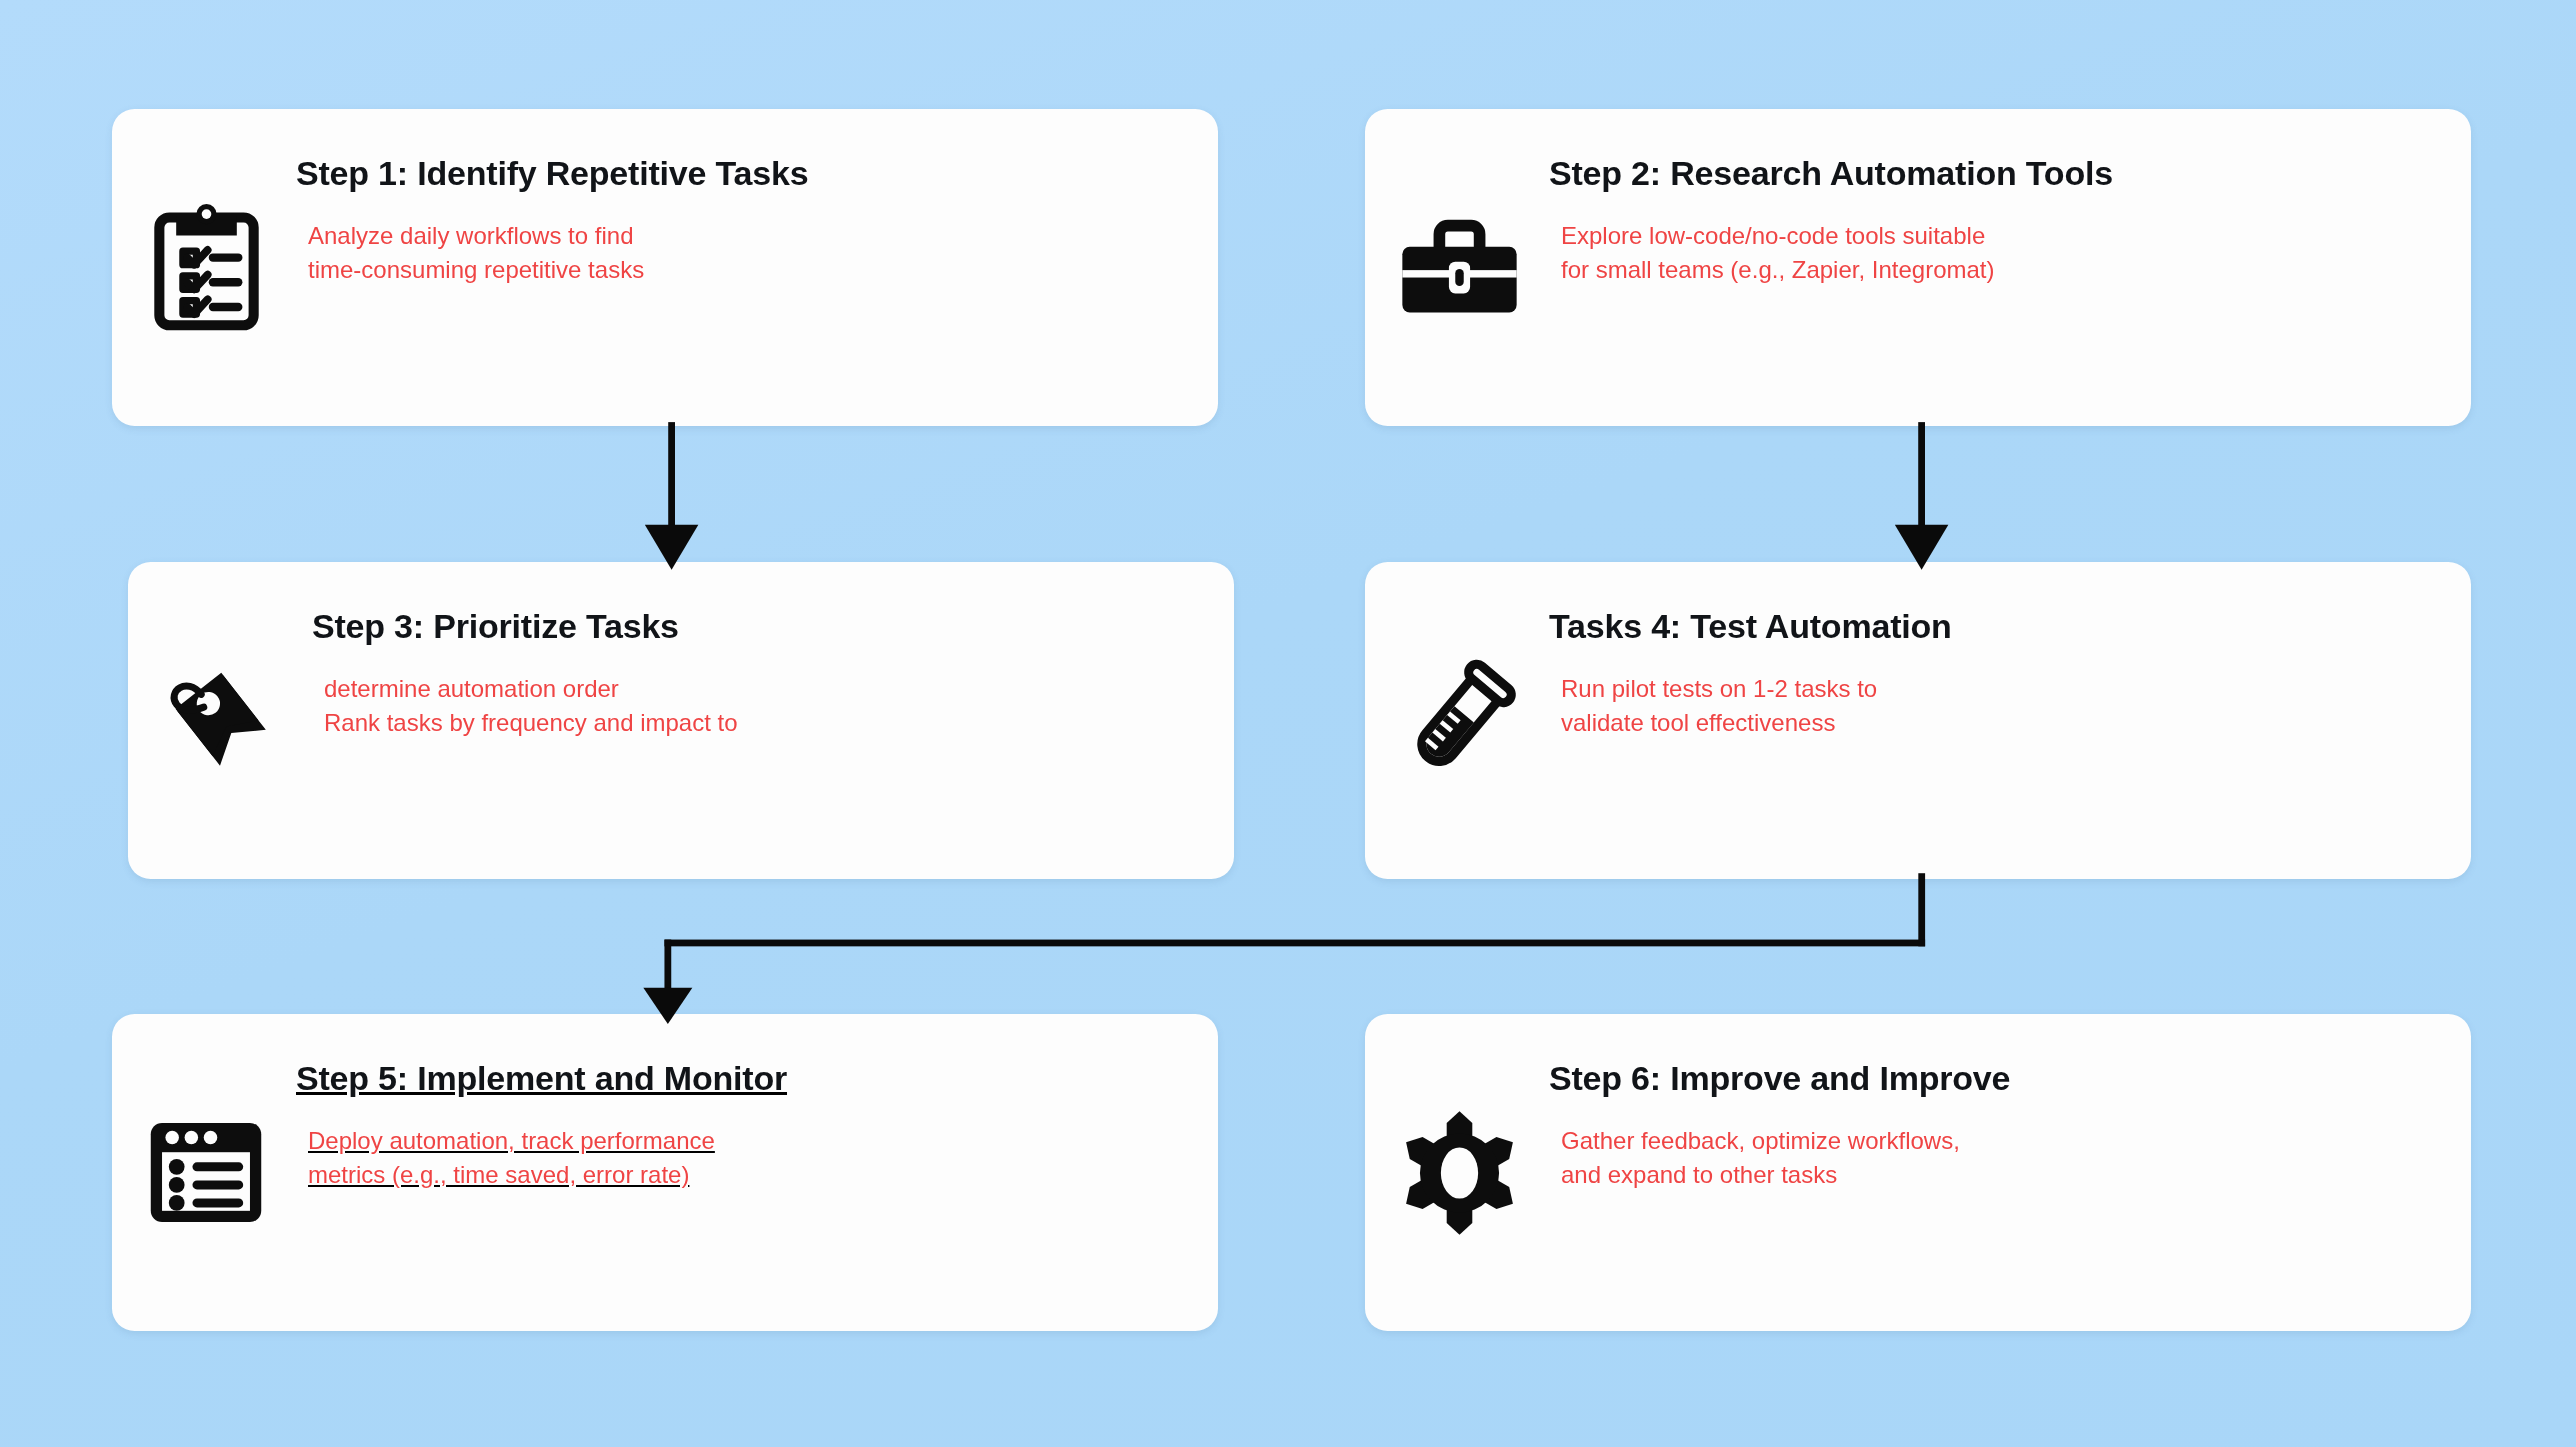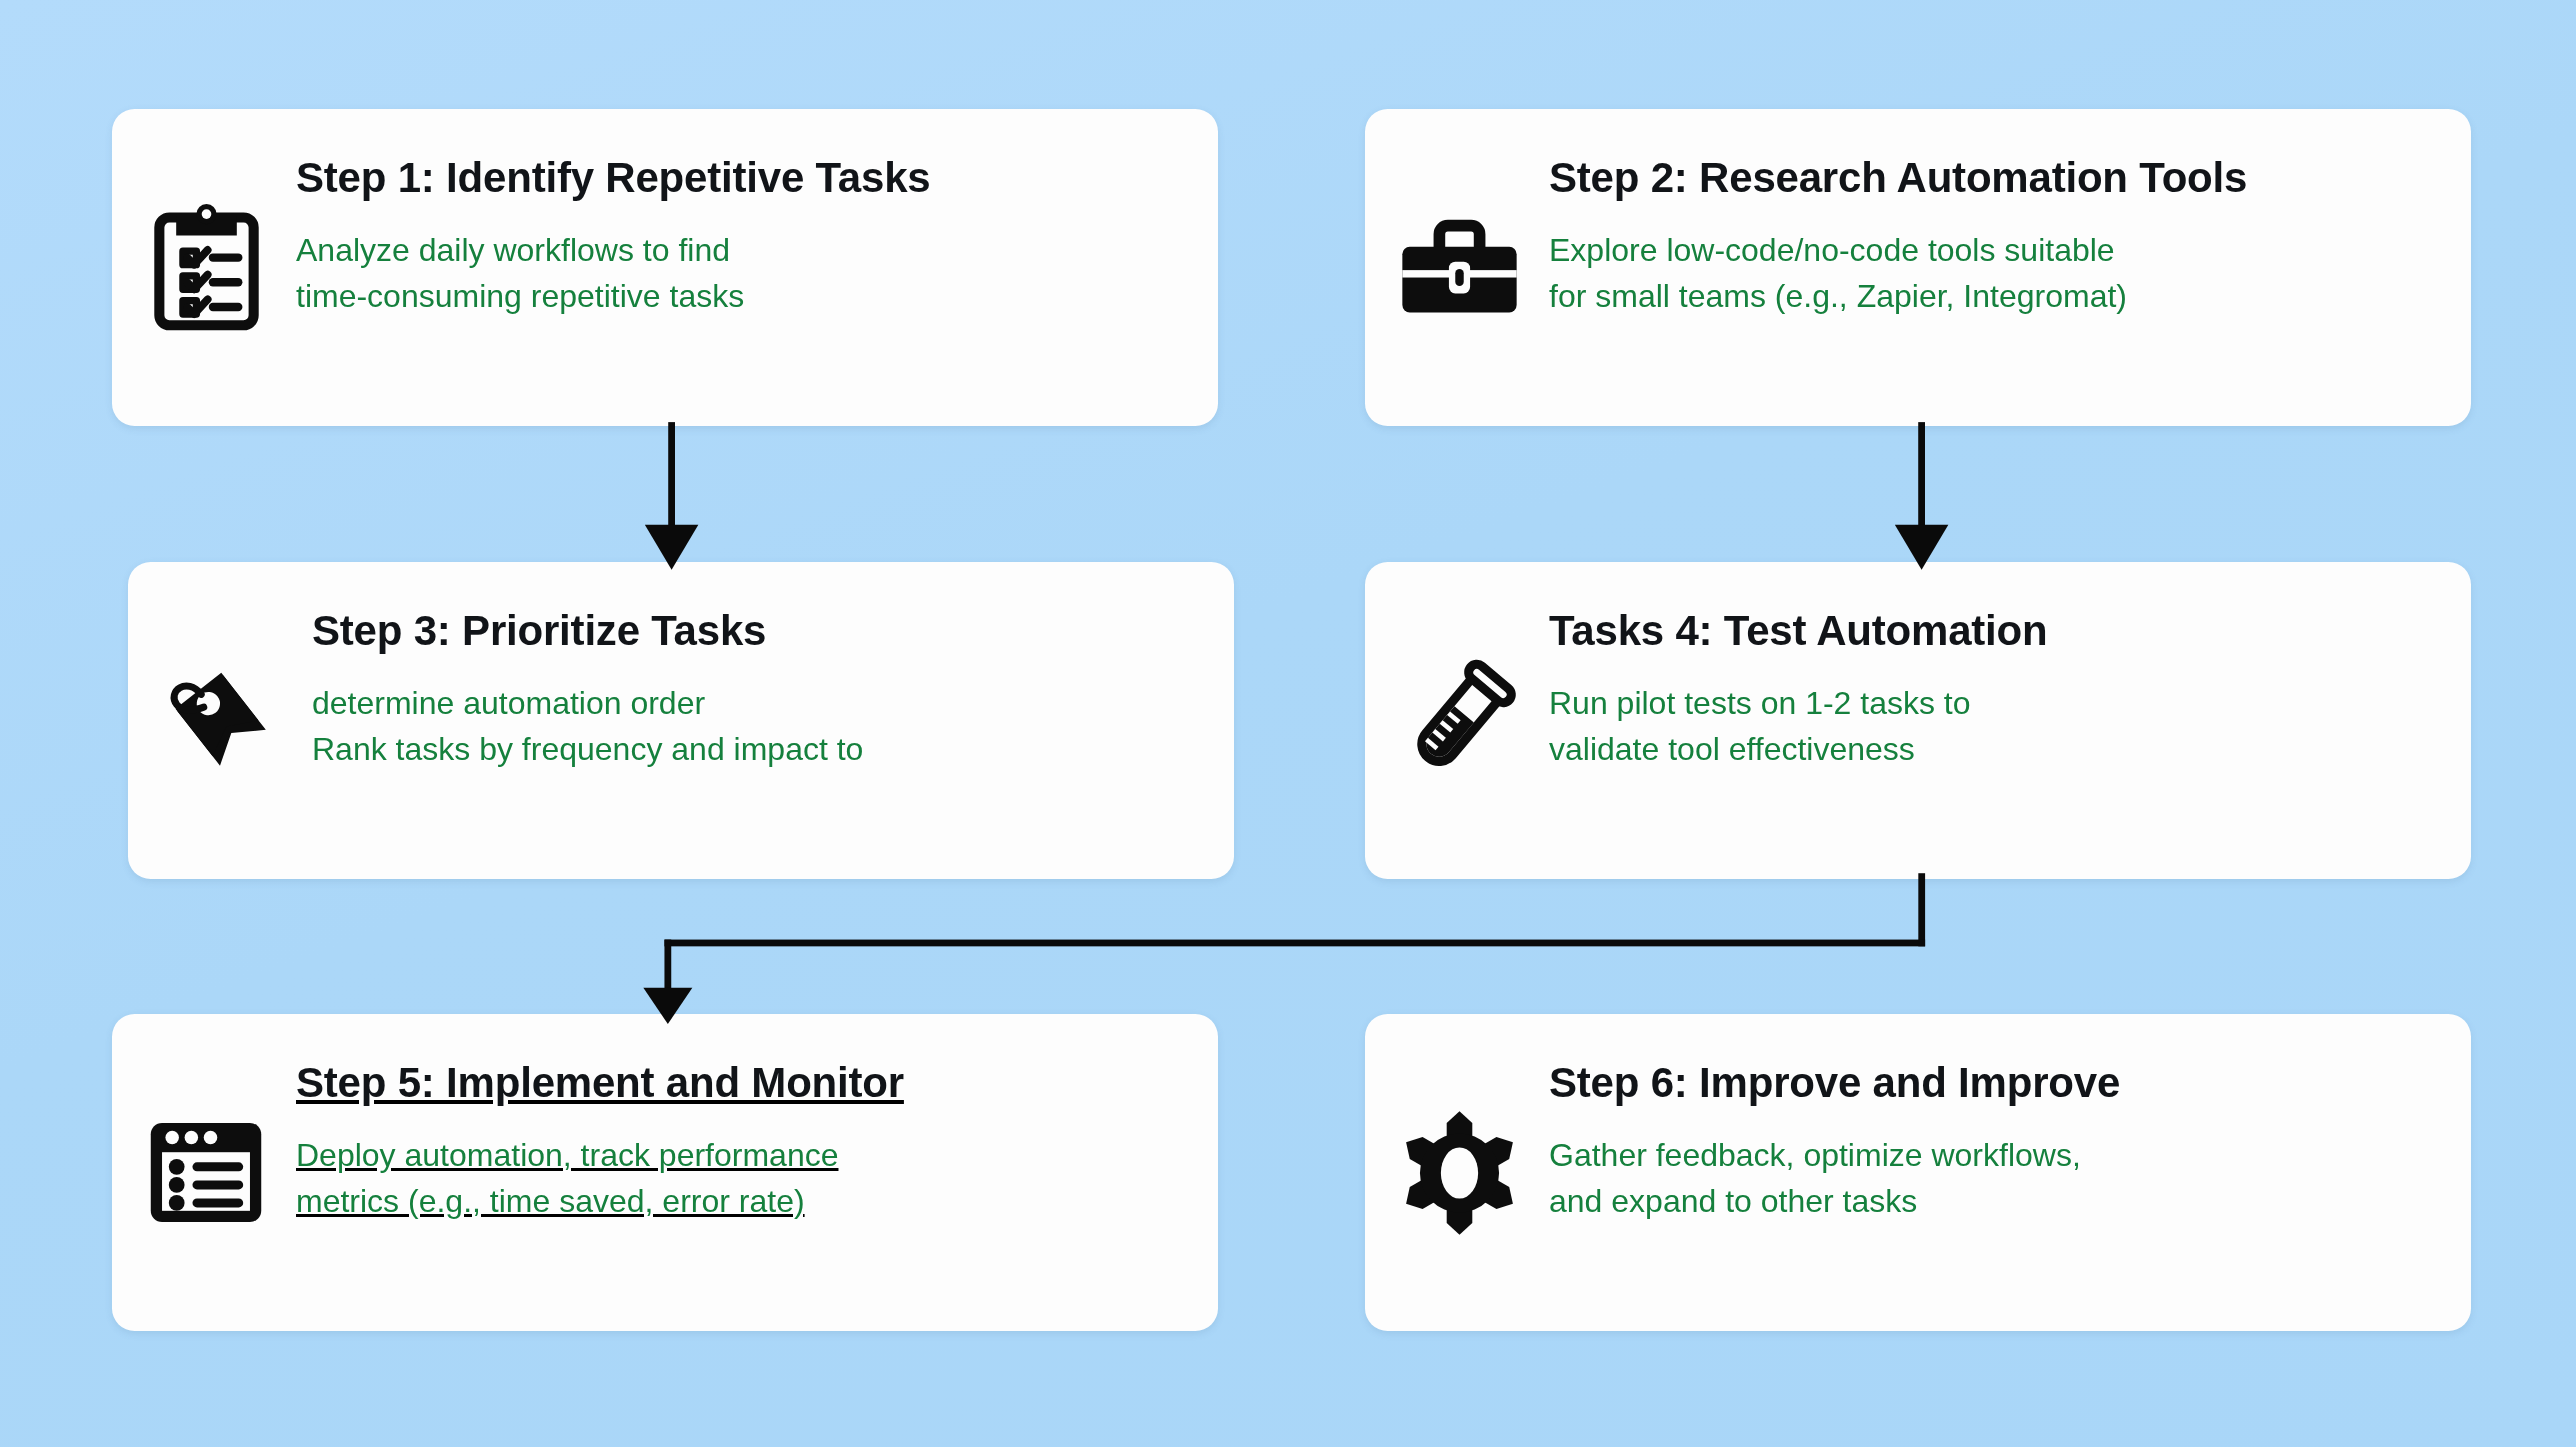--- a/index.html
+++ b/index.html
@@ -38,34 +38,34 @@
     justify-content: center;
     padding-left: 22.6px;
     box-sizing: border-box;
   }
   .card-body {
     flex: 1 1 auto;
     padding: 45px 41px 0 18px;
     box-sizing: border-box;
   }
   .card-title {
-    font-size: 42px;
+    font-size: 34px;
     font-weight: bold;
     color: #111418;
     letter-spacing: -0.2px;
     line-height: 1.15;
     margin: 0 0 26px 0;
     white-space: nowrap;
   }
   .card-desc {
-    font-size: 32px;
+    font-size: 24px;
     font-weight: normal;
-    color: #15803d;
+    color: #ef4444;
     line-height: 1.42;
-    margin: 0;
+    margin: 12px;
   }
 
   
   #card-1 { left: 112px;  top: 109px;  width: 1106px; height: 317px; }
   #card-2 { left: 1365px; top: 109px;  width: 1106px; height: 317px; }
   #card-3 { left: 128px;  top: 562px;  width: 1106px; height: 317px; }
   #card-4 { left: 1365px; top: 562px;  width: 1106px; height: 317px; }
   #card-5 { left: 112px;  top: 1014px; width: 1106px; height: 317px; text-decoration: underline; }
   #card-6 { left: 1365px; top: 1014px; width: 1106px; height: 317px; }
 

